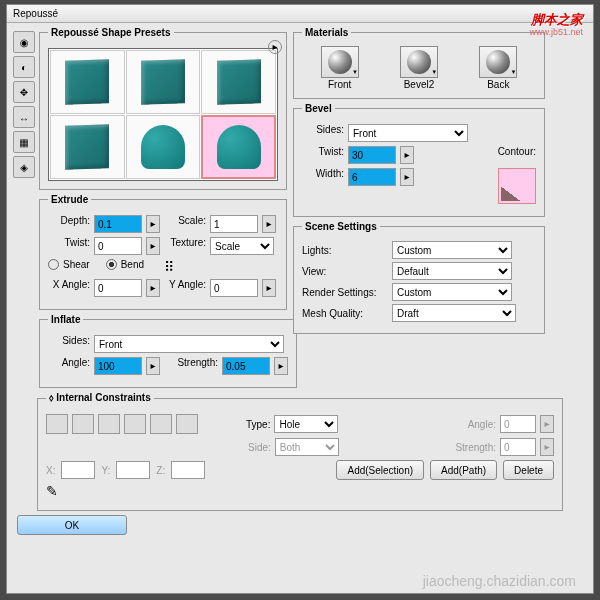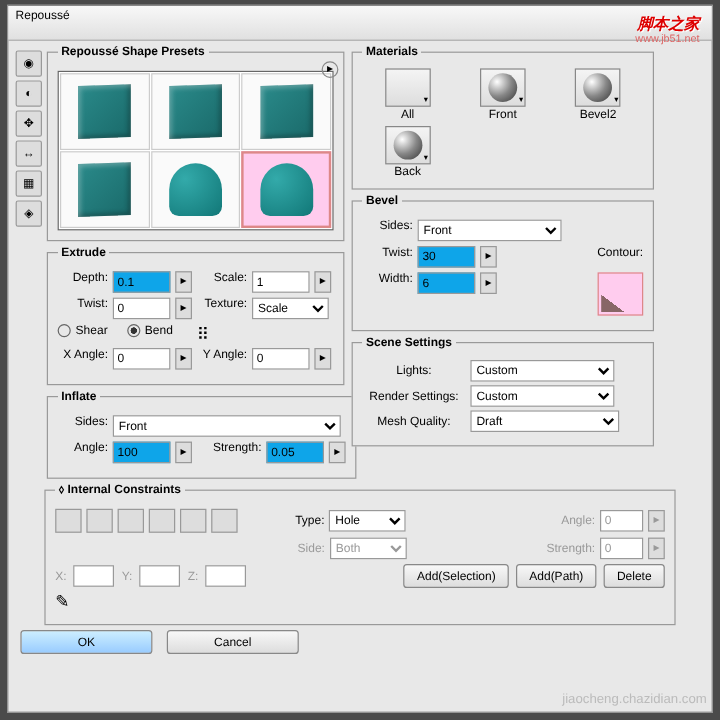--- a/index.html
+++ b/index.html
@@ -1,21 +1,21 @@
 <!DOCTYPE html>
 <html><head>
 <meta charset="utf-8">
 <style>
 *{box-sizing:border-box;margin:0;padding:0;font-family:Tahoma,sans-serif;font-size:10px}
 body{background:#4a4a4a;width:600px;height:600px;position:relative}
 .dialog{position:absolute;top:4px;left:6px;width:588px;height:590px;background:#e8e8e8;border:1px solid #888}
-.titlebar{height:29px;background:linear-gradient(#f8f8f8,#e0e0e0);border-bottom:1px solid #aaa;padding:2px 6px;font-size:11px}
+.titlebar{height:18px;background:linear-gradient(#f8f8f8,#e0e0e0);border-bottom:1px solid #aaa;padding:2px 6px;font-size:11px}
 .wm{position:absolute;top:6px;right:10px;color:#d00;font-weight:bold;font-style:italic;font-size:13px;text-shadow:1px 1px #fff}
 .wm2{position:absolute;top:22px;right:10px;color:#d66;font-size:9px}
-.wm3{position:absolute;bottom:4px;right:4px;color:#bbb;font-size:11px}
+.wm3{position:absolute;bottom:4px;right:17px;color:#bbb;font-size:14px}
 .content{display:flex;padding:4px}
 .toolcol{width:28px;padding:4px 2px;display:flex;flex-direction:column;gap:3px}
 .tbtn{width:22px;height:22px;background:#ddd;border:1px solid #999;border-radius:2px;display:flex;align-items:center;justify-content:center}
 .main{flex:1;display:flex;gap:6px}
 .lcol{width:248px;display:flex;flex-direction:column;gap:4px}
 .rcol{width:252px;display:flex;flex-direction:column;gap:4px}
 fieldset{border:1px solid #999;padding:6px 8px 8px;background:#e8e8e8}
 legend{font-weight:bold;font-size:10px;padding:0 3px}
 .presets{position:relative}
 .parrow{position:absolute;top:2px;right:4px;width:14px;height:14px;border:1px solid #888;border-radius:7px;text-align:center;line-height:12px}
@@ -31,21 +31,21 @@
 .spn{width:14px;height:18px;background:#ddd;border:1px solid #999;text-align:center;line-height:15px}
 select{border:1px solid #999;background:#fff;height:18px;width:64px}
 .matgrid{display:grid;grid-template-columns:repeat(3,1fr);gap:4px;margin-top:2px}
 .mat{display:flex;flex-direction:column;align-items:center;gap:1px}
 .matsw{width:38px;height:32px;background:linear-gradient(#f4f4f4,#ddd);border:1px solid #888;position:relative}
 .sphere{position:absolute;top:3px;left:6px;width:24px;height:24px;border-radius:50%;background:radial-gradient(circle at 30% 30%,#fff,#888,#333)}
 .matarr{position:absolute;bottom:1px;right:1px;font-size:7px}
 .contour{width:38px;height:36px;background:#fce;border:1px solid #d88;position:relative}
 .contour::after{content:"";position:absolute;bottom:2px;left:2px;right:2px;height:24px;background:linear-gradient(to top right,#866 0%,#866 30%,transparent 30%)}
 .srow{display:flex;align-items:center;gap:4px;margin:3px 0}
-.slbl{text-align:center;width:86px}
+.slbl{text-align:left;width:86px}
 .icrow{display:flex;gap:4px;margin:4px 0;align-items:center}
 .icbtn{width:22px;height:20px;background:#ddd;border:1px solid #999}
 .btmrow{display:flex;gap:6px;align-items:center;margin:3px 0}
 .btn{height:20px;padding:2px 10px;background:linear-gradient(#f8f8f8,#ddd);border:1px solid #888;border-radius:3px}
 .btnok{background:linear-gradient(#cef,#9cf);width:110px}
 .btncancel{width:110px}
 .dis{color:#999}
 .footer{padding:4px 10px;display:flex;justify-content:flex-start;gap:12px}
 .chk{width:11px;height:11px;border:1px solid #666;border-radius:6px;display:inline-block;vertical-align:middle}
 .chkon{background:radial-gradient(#333 0 40%,transparent 45%)}
@@ -147,26 +147,20 @@
 </div>
 </fieldset>
 </div>
 
 <div class="rcol">
 <fieldset>
 <legend>Materials</legend>
 <div class="matgrid">
 <div class="mat">
                 <div class="matsw">
-                  <div class="matarr">▾</div>
-                </div>
-                <span>All</span>
-              </div>
-<div class="mat">
-                <div class="matsw">
                   <div class="sphere"></div>
                   <div class="matarr">▾</div>
                 </div>
                 <span>Front</span>
               </div>
 <div class="mat">
                 <div class="matsw">
                   <div class="sphere"></div>
                   <div class="matarr">▾</div>
                 </div>
@@ -202,20 +196,24 @@
 <span style="flex:1"></span>
               <div class="contour"></div>
 </div>
 </fieldset>
 
 <fieldset>
 <legend>Scene Settings</legend>
 <div class="srow">
               <span class="slbl">Lights:</span>
               <select style="width:120px"><option>Custom</option></select>
+            </div>
+<div class="srow">
+              <span class="slbl">View:</span>
+              <select style="width:120px"><option>Default</option></select>
             </div>
 <div class="srow">
               <span class="slbl">Render Settings:</span>
               <select style="width:120px"><option>Custom</option></select>
             </div>
 <div class="srow">
               <span class="slbl">Mesh Quality:</span>
               <select style="width:124px"><option>Draft</option></select>
             </div>
 </fieldset>
@@ -263,16 +261,15 @@
 <button class="btn">Delete</button>
 </div>
 <div class="btmrow">
           <span style="font-size:14px">✎</span>
         </div>
 </fieldset>
 </div>
 
 <div class="footer">
 <button class="btn btnok">OK</button>
-<button class="btn btncancel">Cancel</button>
 </div>
 <div class="wm3">jiaocheng.chazidian.com</div>
 </div>
 
 </body></html>

